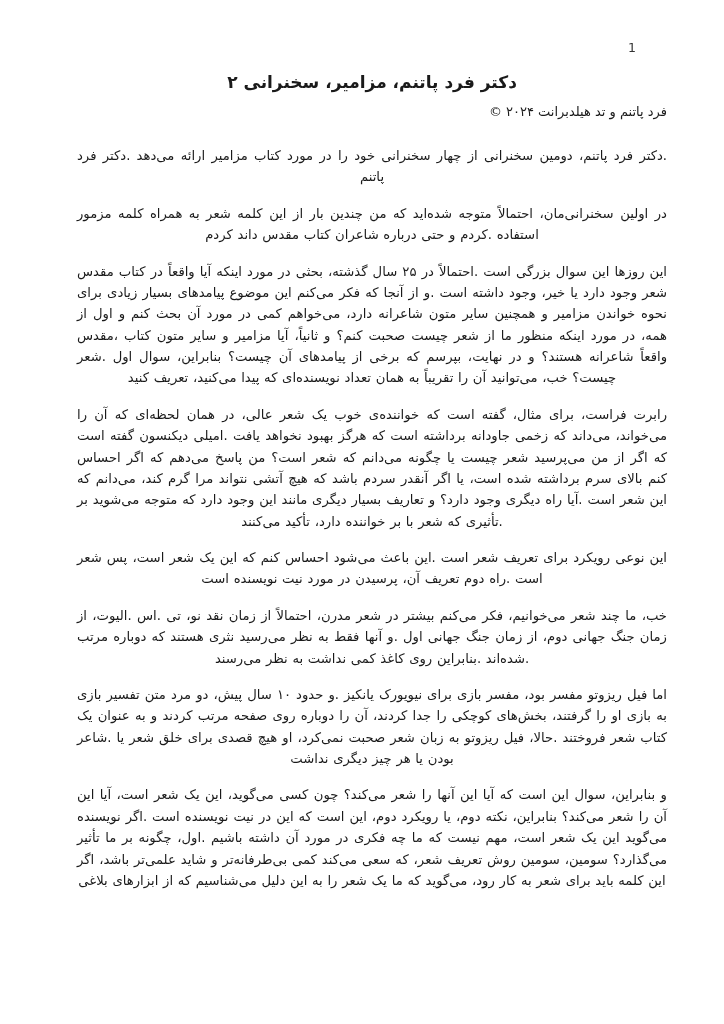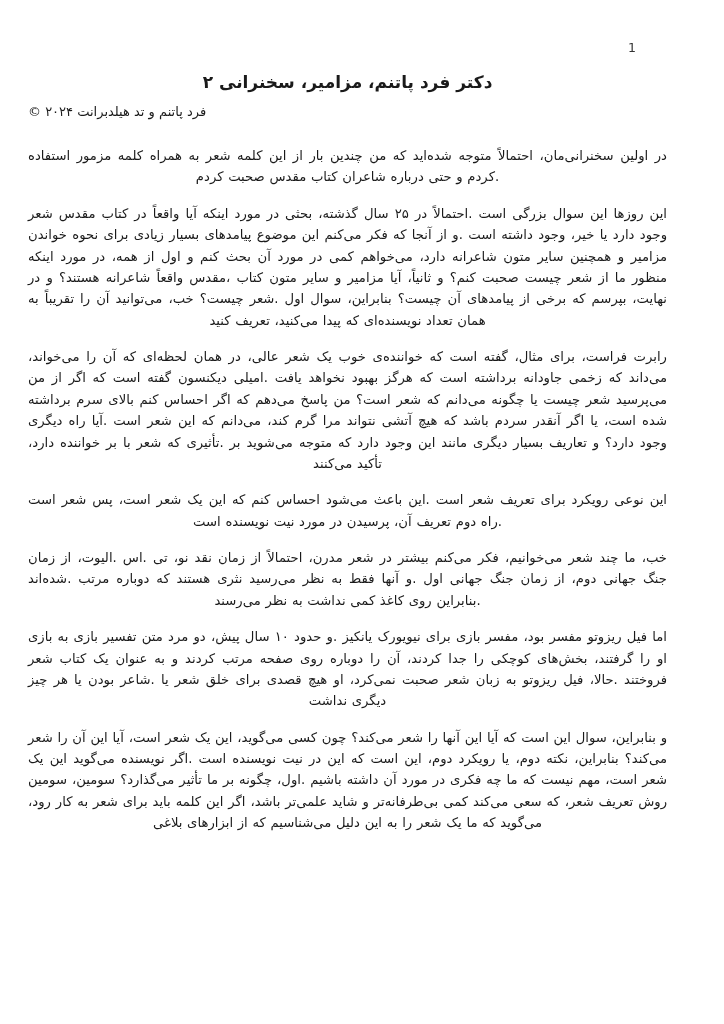--- a/index.html
+++ b/index.html
@@ -18,31 +18,31 @@
   .page-number {
     position: absolute;
     top: 40px;
     right: 88px;
     font-size: 12.5px;
     color: #333;
     direction: ltr;
   }
   .content {
     direction: rtl;
-    padding: 72px 57px 40px 28px;
+    padding: 72px 57px 40px 77px;
   }
   .doc-title {
     text-align: center;
     font-size: 17px;
     font-weight: bold;
     margin-bottom: 12px;
     letter-spacing: 0;
   }
   .doc-copyright {
-    text-align: left;
+    text-align: right;
     font-size: 13px;
     margin-bottom: 26px;
   }
   .body-text p {
     font-size: 13.2px;
     line-height: 1.62;
     text-align: justify;
     text-align-last: center;
     margin-bottom: 15px;
     word-spacing: 0.5px;
@@ -53,21 +53,22 @@
 
 <div class="page">
   <div class="page-number">1</div>
 
   <div class="content">
     <h1 class="doc-title">دکتر فرد پاتنم، مزامیر، سخنرانی ۲</h1>
 
     <div class="doc-copyright">فرد پاتنم و تد هیلدبرانت ۲۰۲۴ ©</div>
 
     <div class="body-text">
-      <p>در اولین سخنرانی‌مان، احتمالاً متوجه شده‌اید که من چندین بار از این کلمه شعر به همراه کلمه مزمور استفاده .کردم و حتی درباره شاعران کتاب مقدس صحبت کردم</p>
+      <p>.دکتر فرد پاتنم، دومین سخنرانی از چهار سخنرانی خود را در مورد کتاب مزامیر ارائه می‌دهد .دکتر فرد پاتنم</p>
+      <p>در اولین سخنرانی‌مان، احتمالاً متوجه شده‌اید که من چندین بار از این کلمه شعر به همراه کلمه مزمور استفاده .کردم و حتی درباره شاعران کتاب مقدس داند کردم</p>
       <p>این روزها این سوال بزرگی است .احتمالاً در ۲۵ سال گذشته، بحثی در مورد اینکه آیا واقعاً در کتاب مقدس شعر وجود دارد یا خیر، وجود داشته است .و از آنجا که فکر می‌کنم این موضوع پیامدهای بسیار زیادی برای نحوه خواندن مزامیر و همچنین سایر متون شاعرانه دارد، می‌خواهم کمی در مورد آن بحث کنم و اول از همه، در مورد اینکه منظور ما از شعر چیست صحبت کنم؟ و ثانیاً، آیا مزامیر و سایر متون کتاب ،مقدس واقعاً شاعرانه هستند؟ و در نهایت، بپرسم که برخی از پیامدهای آن چیست؟ بنابراین، سوال اول .شعر چیست؟ خب، می‌توانید آن را تقریباً به همان تعداد نویسنده‌ای که پیدا می‌کنید، تعریف کنید</p>
       <p>رابرت فراست، برای مثال، گفته است که خواننده‌ی خوب یک شعر عالی، در همان لحظه‌ای که آن را می‌خواند، می‌داند که زخمی جاودانه برداشته است که هرگز بهبود نخواهد یافت .امیلی دیکنسون گفته است که اگر از من می‌پرسید شعر چیست یا چگونه می‌دانم که شعر است؟ من پاسخ می‌دهم که اگر احساس کنم بالای سرم برداشته شده است، یا اگر آنقدر سردم باشد که هیچ آتشی نتواند مرا گرم کند، می‌دانم که این شعر است .آیا راه دیگری وجود دارد؟ و تعاریف بسیار دیگری مانند این وجود دارد که متوجه می‌شوید بر .تأثیری که شعر با بر خواننده دارد، تأکید می‌کنند</p>
       <p>این نوعی رویکرد برای تعریف شعر است .این باعث می‌شود احساس کنم که این یک شعر است، پس شعر است .راه دوم تعریف آن، پرسیدن در مورد نیت نویسنده است</p>
       <p>خب، ما چند شعر می‌خوانیم، فکر می‌کنم بیشتر در شعر مدرن، احتمالاً از زمان نقد نو، تی .اس .الیوت، از زمان جنگ جهانی دوم، از زمان جنگ جهانی اول .و آنها فقط به نظر می‌رسید نثری هستند که دوباره مرتب .شده‌اند .بنابراین روی کاغذ کمی نداشت به نظر می‌رسند</p>
       <p>اما فیل ریزوتو مفسر بود، مفسر بازی برای نیویورک یانکیز .و حدود ۱۰ سال پیش، دو مرد متن تفسیر بازی به بازی او را گرفتند، بخش‌های کوچکی را جدا کردند، آن را دوباره روی صفحه مرتب کردند و به عنوان یک کتاب شعر فروختند .حالا، فیل ریزوتو به زبان شعر صحبت نمی‌کرد، او هیچ قصدی برای خلق شعر یا .شاعر بودن یا هر چیز دیگری نداشت</p>
       <p>و بنابراین، سوال این است که آیا این آنها را شعر می‌کند؟ چون کسی می‌گوید، این یک شعر است، آیا این آن را شعر می‌کند؟ بنابراین، نکته دوم، یا رویکرد دوم، این است که این در نیت نویسنده است .اگر نویسنده می‌گوید این یک شعر است، مهم نیست که ما چه فکری در مورد آن داشته باشیم .اول، چگونه بر ما تأثیر می‌گذارد؟ سومین، سومین روش تعریف شعر، که سعی می‌کند کمی بی‌طرفانه‌تر و شاید علمی‌تر باشد، اگر این کلمه باید برای شعر به کار رود، می‌گوید که ما یک شعر را به این دلیل می‌شناسیم که از ابزارهای بلاغی</p>
     </div>
   </div>
 </div>
 

